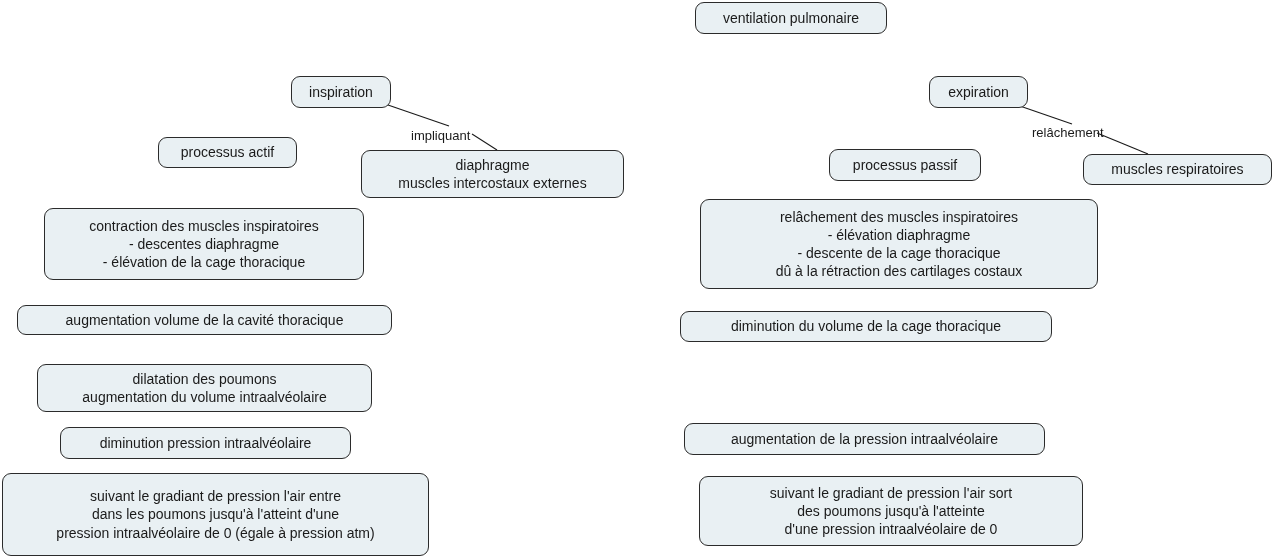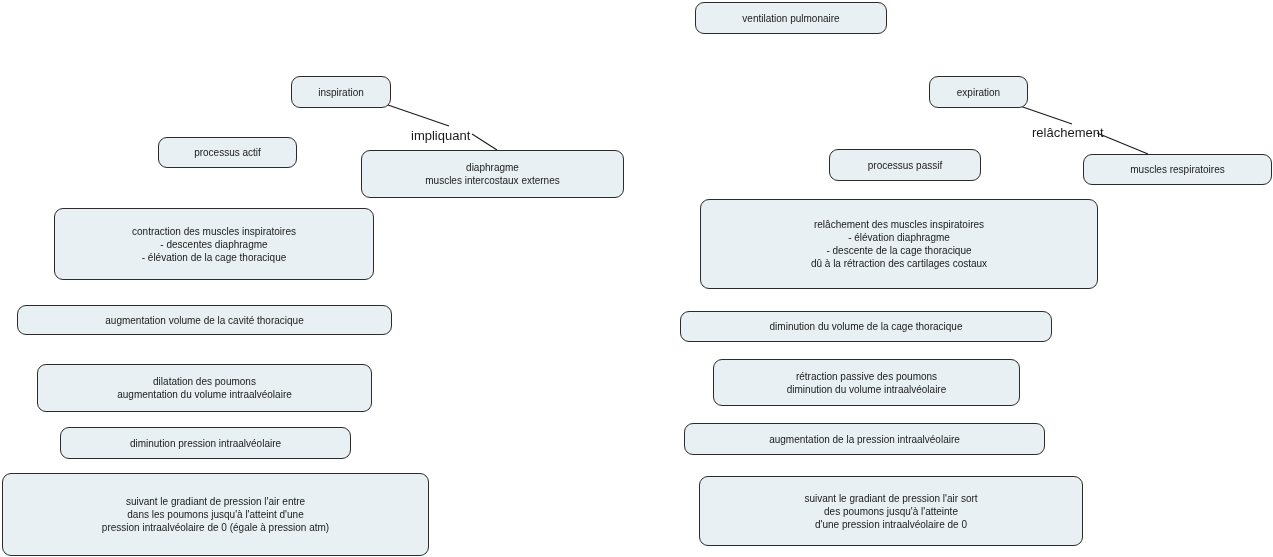--- a/index.html
+++ b/index.html
@@ -40,21 +40,21 @@
   .node {
     position: absolute;
     box-sizing: border-box;
     background: #e9f0f3;
     border: 1px solid #2b2b2b;
     border-radius: 9px;
     display: flex;
     align-items: center;
     justify-content: center;
     text-align: center;
-    font-size: 10px;
+    font-size: 14px;
     line-height: 1.30;
     padding: 4px 12px;
     white-space: pre;
     z-index: 2;
   }
 
   .node .txt {
     display: block;
     white-space: pre-line;
     text-align: center;
@@ -71,21 +71,21 @@
   }
 
   
   #n-title            { left: 695px;  top: 2px;   width: 192px; height: 32px; }
   #n-inspiration      { left: 291px;  top: 76px;  width: 100px; height: 32px; }
   #n-expiration       { left: 921px;  top: 76px;  width: 99px;  height: 32px; margin-left: 8px; }
   #n-processus-actif  { left: 158px;  top: 137px; width: 139px; height: 31px; }
   #n-processus-passif { left: 829px;  top: 149px; width: 152px; height: 32px; }
   #n-diaphragme       { left: 361px;  top: 150px; width: 263px; height: 48px; }
   #n-muscles-resp     { left: 1083px; top: 154px; width: 189px; height: 31px; }
-  #n-contraction      { left: 54px;   top: 208px; width: 320px; height: 72px; }
+  #n-contraction      { left: 44px;   top: 208px; width: 320px; height: 72px; }
   #n-relachement      { left: 700px;  top: 199px; width: 398px; height: 90px; }
   #n-augm-volume      { left: 17px;   top: 305px; width: 375px; height: 30px; }
   #n-dimin-volume     { left: 680px;  top: 311px; width: 372px; height: 31px; }
   #n-dilatation       { left: 37px;   top: 364px; width: 335px; height: 48px; }
   #n-retraction       { left: 713px;  top: 359px; width: 307px; height: 47px; }
   #n-dimin-pression   { left: 60px;   top: 427px; width: 291px; height: 32px; }
   #n-augm-pression    { left: 684px;  top: 423px; width: 361px; height: 32px; }
   #n-gradient-left    { left: 2px;    top: 473px; width: 427px; height: 83px; }
   #n-gradient-right   { left: 699px;  top: 476px; width: 384px; height: 70px; }
 
@@ -156,24 +156,20 @@
 
   <div class="node" id="n-dimin-volume">
     <span class="txt">diminution du volume de la cage thoracique</span>
   </div>
 
   <div class="node" id="n-dilatation">
     <span class="txt">dilatation des poumons
 augmentation du volume intraalvéolaire</span>
   </div>
 
-  <div class="node" id="n-retraction">
-    <span class="txt">rétraction passive des poumons
-diminution du volume intraalvéolaire</span>
-  </div>
 
   <div class="node" id="n-dimin-pression">
     <span class="txt">diminution pression intraalvéolaire</span>
   </div>
 
   <div class="node" id="n-augm-pression">
     <span class="txt">augmentation de la pression intraalvéolaire</span>
   </div>
 
   <div class="node" id="n-gradient-left">

